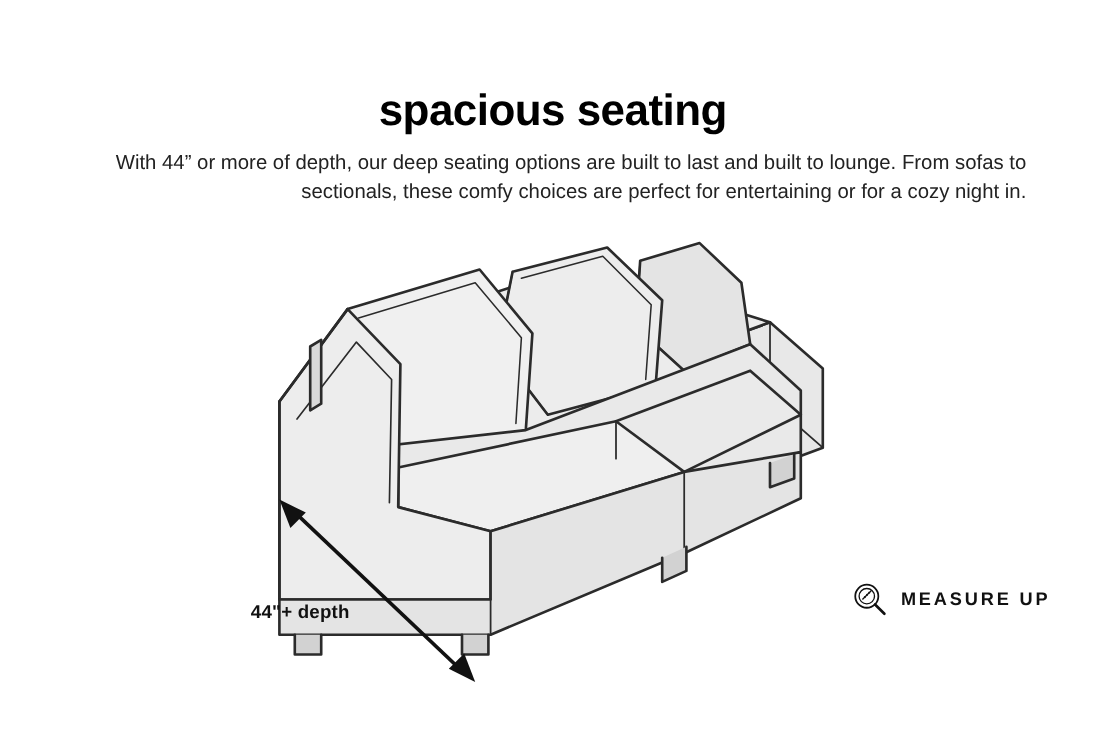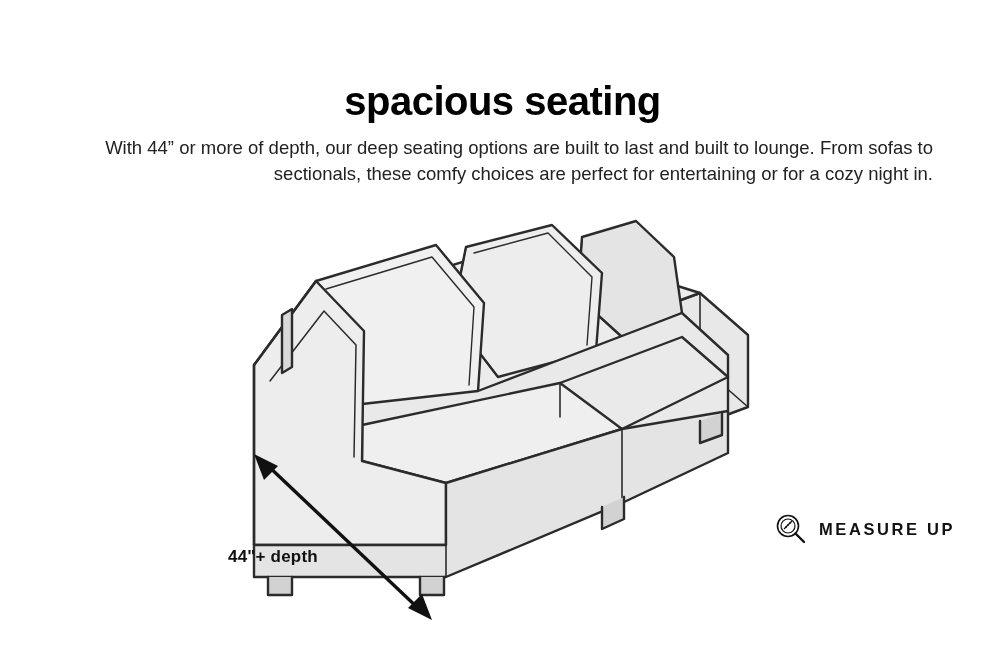--- a/index.html
+++ b/index.html
@@ -60,21 +60,21 @@
   .arrow-wrap {
     position: absolute;
     left: 248px;
     top: 452px;
     width: 190px;
     height: 172px;
   }
   .measure-block {
     position: absolute;
     left: 740px;
-    top: 512px;
+    top: 528px;
     width: 248px;
     text-align: center;
   }
   .measure-head {
     display: flex;
     align-items: center;
     justify-content: center;
     gap: 12px;
   }
   .measure-title {

